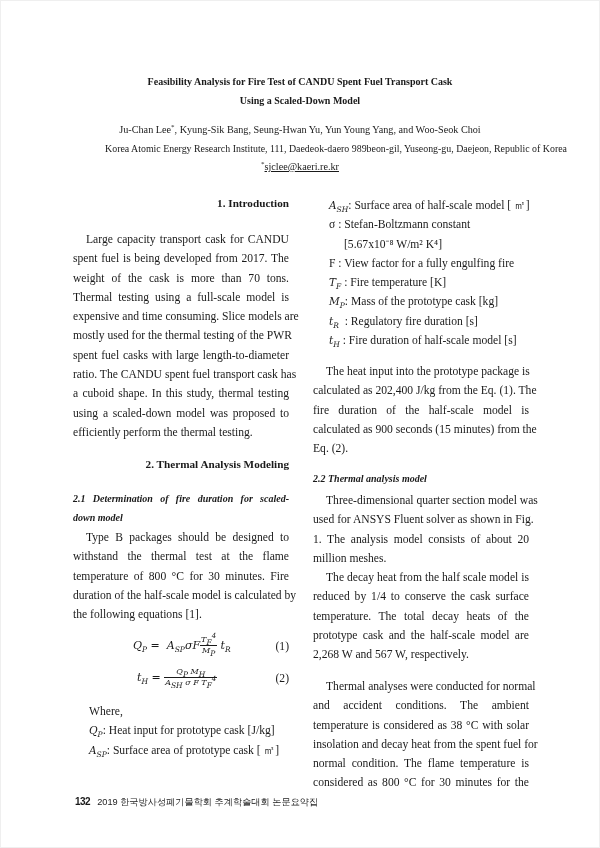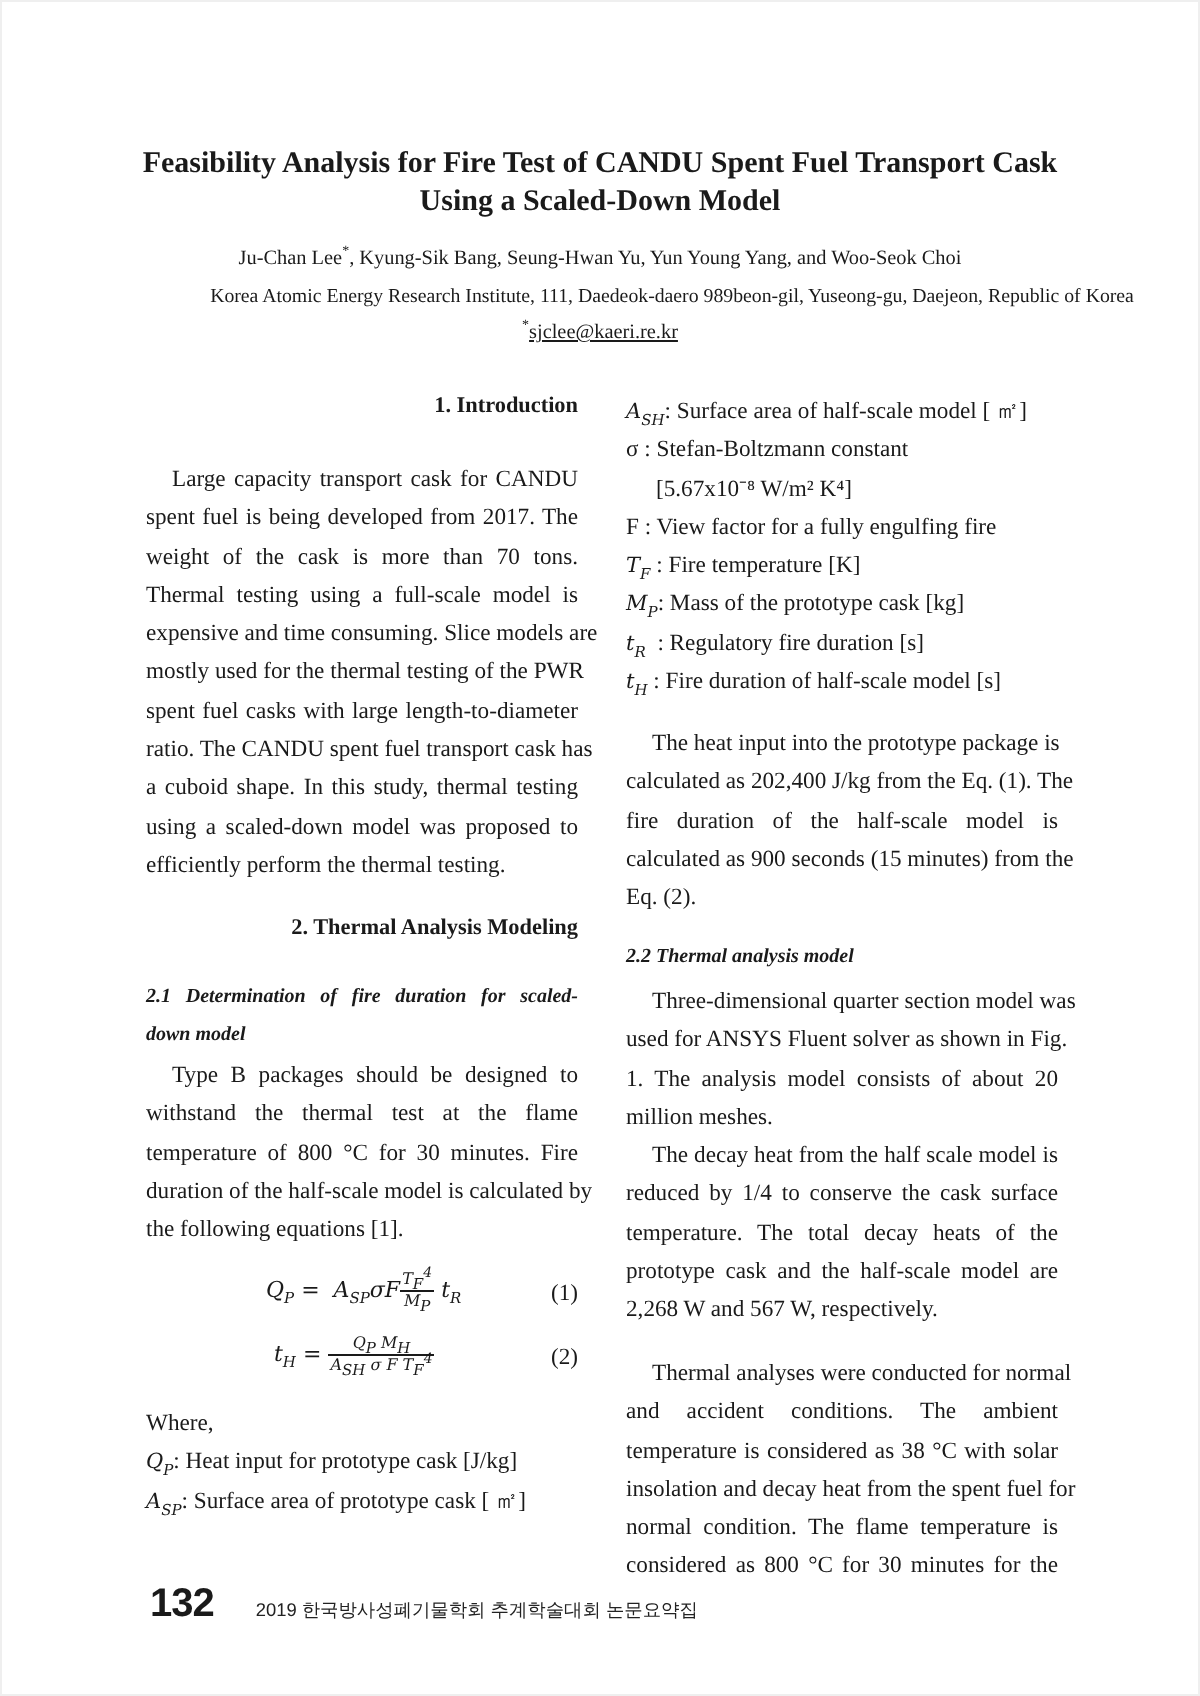--- a/index.html
+++ b/index.html
@@ -6,21 +6,21 @@
     body {
       width: 600px; height: 848px; position: relative; overflow: hidden;
       font-family: "Liberation Serif", serif; color: #1a1a1a;
     }
     .page-frame {
       position: absolute; left: 0; top: 0; width: 598px; height: 846px;
       border: 1px solid #efefef;
     }
     .title {
       position: absolute; left: 0; width: 600px; text-align: center;
-      font-weight: bold; font-size: 15px; line-height: 20px;
+      font-weight: bold; font-size: 10px; line-height: 20px;
     }
     .title.l1 { top: 72px; }
     .title.l2 { top: 91px; }
     .authors, .affil, .email {
       position: absolute; left: 0; width: 600px; text-align: center;
       font-size: 10.2px; line-height: 14px;
     }
     .authors { top: 123px; }
     .affil { top: 142px; font-size: 9.9px; padding-left: 36px; }
     .email { top: 160px; }
@@ -53,29 +53,29 @@
     }
     .eq .body { position: absolute; left: 60px; top: 0; white-space: nowrap; }
     .eq .num { position: absolute; right: 0; top: 5px; font-style: normal; font-family: "Liberation Serif", serif; font-size: 11.6px; }
     .frac { display: inline-block; vertical-align: middle; text-align: center; font-size: 8px; line-height: 10px; }
     .frac .n { display: block; border-bottom: 0.8px solid #1a1a1a; padding: 0 1px; }
     .frac .d { display: block; padding: 0 1px; }
     .ital { font-family: "DejaVu Serif", serif; font-style: italic; font-size: 10.5px; }
     .sb { font-size: 7.5px; vertical-align: sub; line-height: 0; }
     .sp { font-size: 7px; vertical-align: super; line-height: 0; }
 
-    .defs { position: absolute; left: 0; width: 100%; line-height: 19.3px; }
+    .defs { position: absolute; left: 16px; width: 100%; line-height: 19.3px; }
     .def { display: block; white-space: nowrap; height: 19.3px; }
 
     .footer {
       position: absolute; left: 75px; top: 791px; white-space: nowrap;
       font-family: "Liberation Sans", sans-serif;
     }
-    .footer .pg { font-weight: bold; font-size: 20px; letter-spacing: -0.5px; }
-    .footer .src { font-size: 9.2px; margin-left: 21px; color: #222; }
+    .footer .pg { font-weight: bold; font-size: 10px; letter-spacing: -0.5px; }
+    .footer .src { font-size: 9.2px; margin-left: 7px; color: #222; }
   </style>
 </head>
 <body>
 
 <div class="page-frame"></div>
 
 <div class="title l1">Feasibility Analysis for Fire Test of CANDU Spent Fuel Transport Cask</div>
 <div class="title l2">Using a Scaled-Down Model</div>
 
 <div class="authors">

